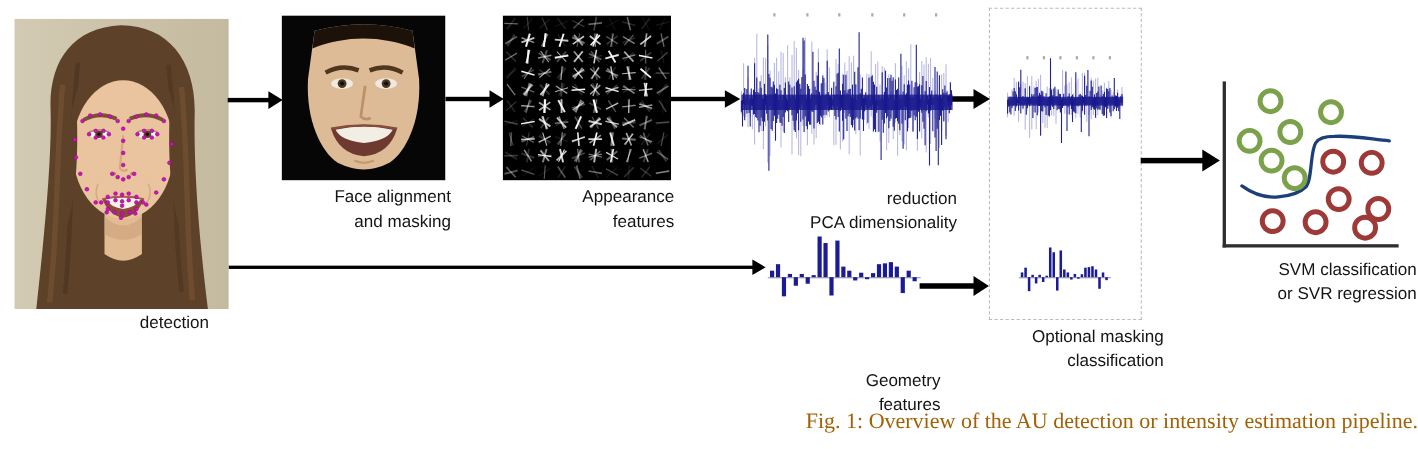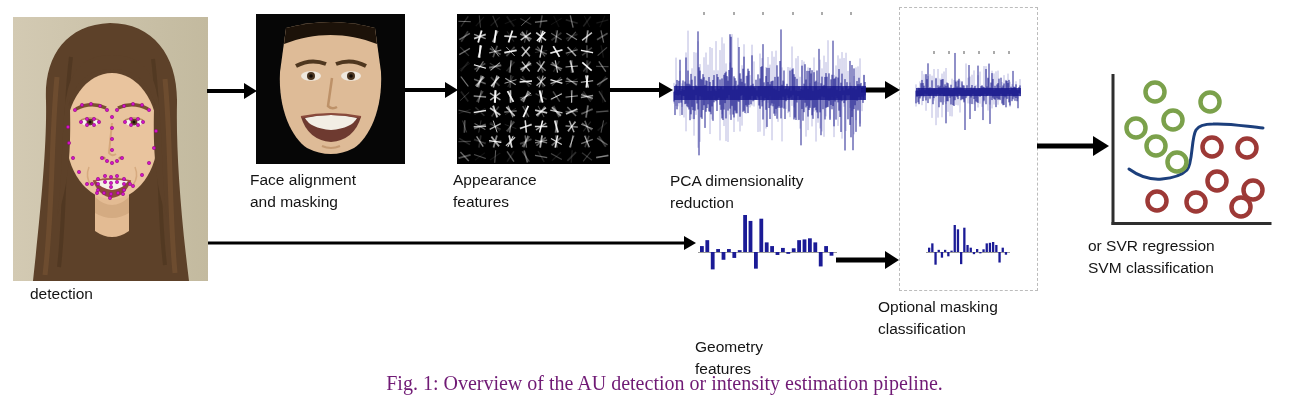--- a/index.html
+++ b/index.html
@@ -1,21 +1,21 @@
 <!DOCTYPE html>
 <html><head>
 <meta charset="utf-8">
 <style>
   html,body{margin:0;padding:0;background:#ffffff;}
   #canvas{position:relative;width:1289px;height:408px;background:#ffffff;overflow:hidden;
           font-family:"Liberation Sans",sans-serif;}
   .abs{position:absolute;}
-  .lbl{position:absolute;text-align:left;font:15.5px/22px "Liberation Sans",sans-serif;color:#141414;}
-  .caption{position:absolute;left:0;right:0;top:370px;text-align:center;
-           font:20px/26px "Liberation Serif",serif;color:#701a75;padding-left:40px;}
+  .lbl{position:absolute;text-align:right;font:15.5px/22px "Liberation Sans",sans-serif;color:#141414;}
+  .caption{position:absolute;left:0;right:0;top:370px;text-align:right;
+           font:20px/26px "Liberation Serif",serif;color:#a16207;padding-left:40px;}
   .arrow{position:absolute;}
   .arrow .shaft{position:absolute;left:0;top:50%;transform:translateY(-50%);background:#000;}
   .arrow .head{position:absolute;right:0;top:50%;transform:translateY(-50%);
                width:0;height:0;border-style:solid;border-color:transparent transparent transparent #000;}
   .dashed-box{position:absolute;border:1px dashed #bcbcbc;background:transparent;}
 </style>
 </head>
 <body>
 
 <div id="canvas">
@@ -807,22 +807,22 @@
       <line x1="195" y1="74.00394375313296" x2="195" y2="87.40849654676497" stroke="#16168c" stroke-width="1" opacity="0.95"></line>
       <rect x="4" y="78" width="192" height="14" fill="#16168c" opacity="0.8"></rect>
       <rect x="33" y="4" width="2" height="3" fill="#ababab"></rect>
       <rect x="63" y="4" width="2" height="3" fill="#ababab"></rect>
       <rect x="92" y="4" width="2" height="3" fill="#ababab"></rect>
       <rect x="122" y="4" width="2" height="3" fill="#ababab"></rect>
       <rect x="151" y="4" width="2" height="3" fill="#ababab"></rect>
       <rect x="180" y="4" width="2" height="3" fill="#ababab"></rect>
     </svg>
   <div class="lbl" style="left:670px;top:170px;width:200px;">
+    <div>reduction</div>
     <div>PCA dimensionality</div>
-    <div>reduction</div>
   </div>
 
   <svg id="geom-bars-svg" class="abs" style="left:697px;top:212px;" width="142" height="78" viewBox="0 0 142 78">
       <rect x="1" y="40" width="139" height="1" fill="#9a9a9a"></rect>
       <rect x="3" y="34.08" width="3.8" height="5.92" fill="#1b1b96"></rect>
       <rect x="8.4" y="28.16" width="3.8" height="11.84" fill="#1b1b96"></rect>
       <rect x="13.8" y="40" width="3.8" height="17.39" fill="#1b1b96"></rect>
       <rect x="19.200000000000003" y="37.04" width="3.8" height="2.96" fill="#1b1b96"></rect>
       <rect x="24.6" y="40" width="3.8" height="7.77" fill="#1b1b96"></rect>
       <rect x="30" y="37.04" width="3.8" height="2.96" fill="#1b1b96"></rect>
@@ -1063,18 +1063,18 @@
       <circle cx="72" cy="92" r="9.5" fill="none" stroke="#7ba14b" stroke-width="4.5"></circle>
       <circle cx="107" cy="77" r="9.5" fill="none" stroke="#9d3936" stroke-width="4.5"></circle>
       <circle cx="142" cy="78" r="9.5" fill="none" stroke="#9d3936" stroke-width="4.5"></circle>
       <circle cx="112" cy="111" r="9.5" fill="none" stroke="#9d3936" stroke-width="4.5"></circle>
       <circle cx="148" cy="120" r="9.5" fill="none" stroke="#9d3936" stroke-width="4.5"></circle>
       <circle cx="52" cy="131" r="9.5" fill="none" stroke="#9d3936" stroke-width="4.5"></circle>
       <circle cx="91" cy="132" r="9.5" fill="none" stroke="#9d3936" stroke-width="4.5"></circle>
       <circle cx="136" cy="137" r="9.5" fill="none" stroke="#9d3936" stroke-width="4.5"></circle>
     </svg>
   <div class="lbl" style="left:1088px;top:235px;width:200px;">
+    <div>SVM classification</div>
     <div>or SVR regression</div>
-    <div>SVM classification</div>
   </div>
 
   <div class="caption">Fig. 1: Overview of the AU detection or intensity estimation pipeline.</div>
 </div>
 
 </body></html>

